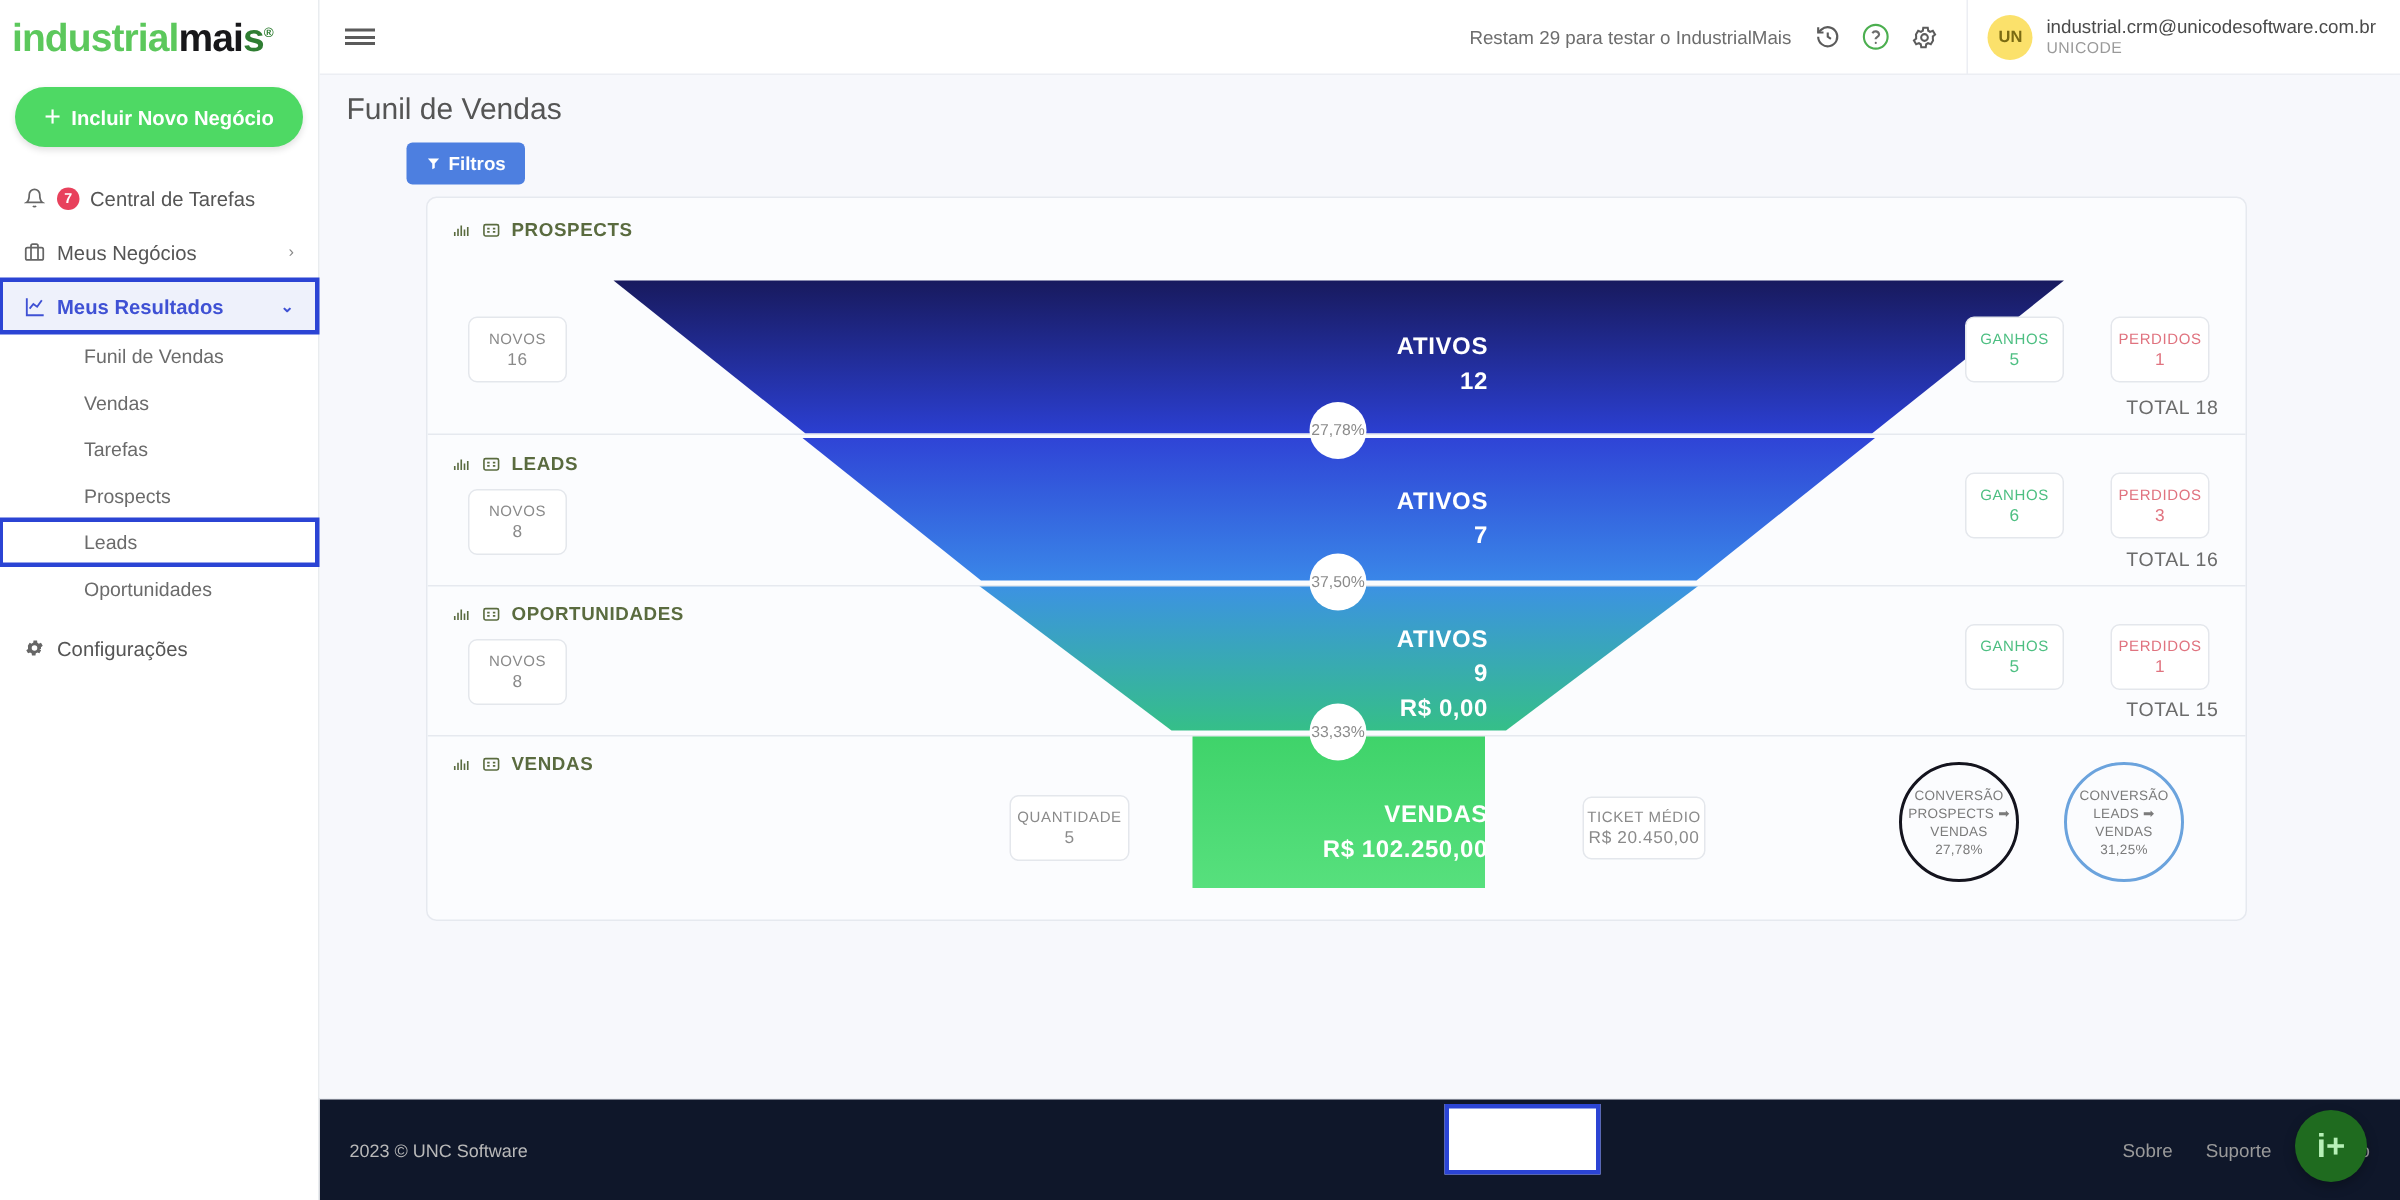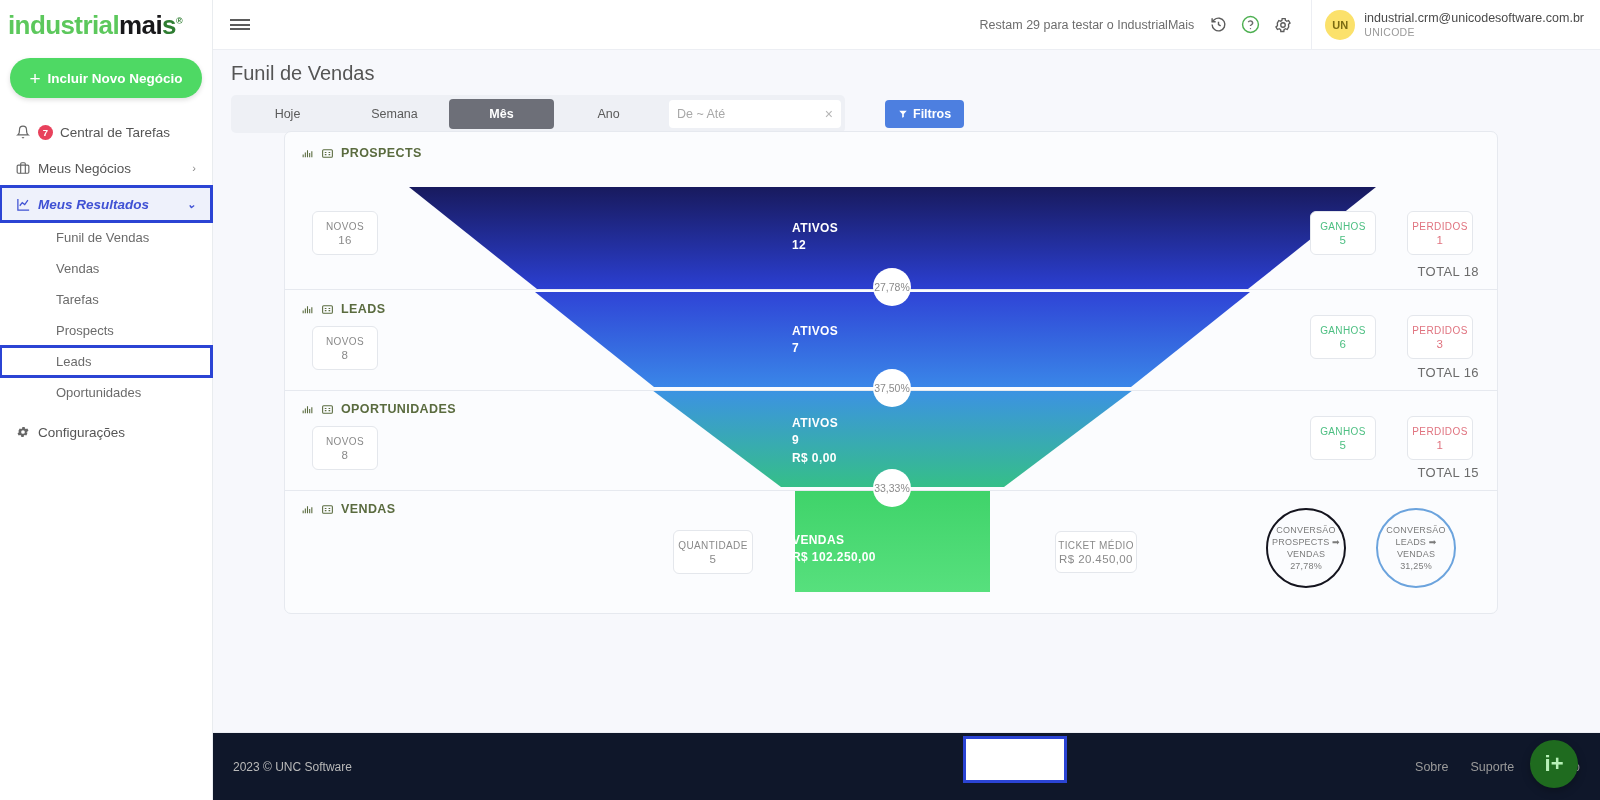--- a/index.html
+++ b/index.html
@@ -36,21 +36,21 @@
 
   .nav { margin-top:16px; }
   .nav-item {
     display:flex; align-items:center; height:36px; padding:0 16px;
     font-size:13.5px; color:#555; cursor:pointer; position:relative;
   }
   .nav-item .ico { width:22px; display:flex; align-items:center; color:#666; }
   .nav-item .ico svg { display:block; }
   .nav-item .lbl { flex:1; }
   .nav-item .chev { font-size:11px; color:#888; }
-  .nav-item.active { background:#eef1fb; color:#3f51d4; font-weight:600;font-style:italic; }
+  .nav-item.active { background:#eef1fb; color:#3f51d4; font-weight:600; }
   .nav-item.active .ico { color:#3f51d4; }
   .nav-item.active .chev { color:#3f51d4; }
   .badge-red {
     background:#e8415c; color:#fff; border-radius:50%;
     width:15px; height:15px; font-size:9.5px;
     display:flex; align-items:center; justify-content:center;
     margin-right:7px; font-weight:600;
   }
   .sub-item {
     height:31px; display:flex; align-items:center;
@@ -132,21 +132,21 @@
   .chip .v { font-size:11.5px; margin-top:2px; }
   .chip.novos { width:66px; height:44px; color:#8a8a8a; }
   .chip.gain { width:66px; height:44px; color:#4dbf82; }
   .chip.lost { width:66px; height:44px; color:#e0737f; }
   .chip.wide { width:80px; height:44px; color:#8a8a8a; }
   .chip.wide2 { width:82px; height:42px; color:#8a8a8a; }
   .total {
     position:absolute; right:18px; font-size:13px; color:#6b6b6b; letter-spacing:.4px;margin-left:24px;
   }
   .ativos {
-    position:absolute; text-align:left; color:#fff; font-size:12px; font-weight:700;
+    position:absolute; text-align:right; color:#fff; font-size:16px; font-weight:700;
     letter-spacing:.4px; line-height:1.45; width:200px;
   }
   .pct {
     position:absolute; width:38px; height:38px; border-radius:50%; background:#fff;
     display:flex; align-items:center; justify-content:center;
     font-size:10.5px; color:#8b8b8b; z-index:5;
   }
   .conv-circle {
     position:absolute; width:80px; height:80px; border-radius:50%;
     display:flex; flex-direction:column; align-items:center; justify-content:center;
@@ -297,30 +297,20 @@
       <div class="u-email">industrial.crm@unicodesoftware.com.br</div>
       <div class="u-org">UNICODE</div>
     </div>
   </div>
 </div>
 
 <div id="page">
   <div class="page-title">Funil de Vendas</div>
 
   <div class="filterbar">
-    <div class="seg">
-      <button class="seg-btn">Hoje</button>
-      <button class="seg-btn">Semana</button>
-      <button class="seg-btn sel">Mês</button>
-      <button class="seg-btn">Ano</button>
-      <div class="daterange">
-        <span>De ~ Até</span>
-        <span class="x">×</span>
-      </div>
-    </div>
     <button class="btn-filtros">
       <svg width="10" height="10" viewBox="0 0 24 24" fill="#fff">
           <path d="M3 4h18l-7 8v7l-4 2v-9z"></path>
         </svg>
       <span>Filtros</span>
     </button>
   </div>
 </div>
 
 <div id="funnel-card">

